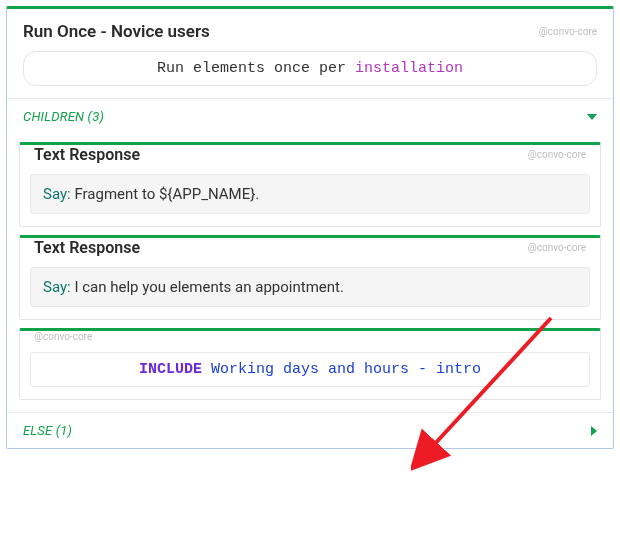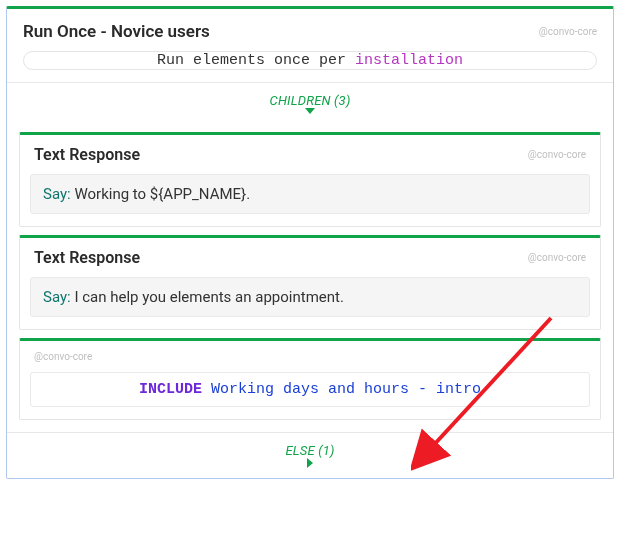--- a/index.html
+++ b/index.html
@@ -32,36 +32,35 @@
     }
     .card-tag {
       font-size: 10px;
       color: #bfbfbf;
       font-weight: 400;
     }
     .code-box {
       margin: 0 16px 12px 16px;
       border: 1px solid #e4e4e4;
       border-radius: 13px;
-      padding: 0 12px;
+      padding: 8px 12px;
       font-family: "Consolas", "Monaco", "Courier New", monospace;
       font-size: 15px;
       text-align: center;
       color: #333;
       background: #fff;
     }
     .code-box .kw-purple { color: #b536c0; }
     .section-toggle {
       display: flex;
       align-items: center;
       justify-content: space-between;
       padding: 10px 16px;
       border-top: 1px solid #e8e8e8;
       cursor: pointer;
-      flex-direction: column;
     }
     .section-toggle-label {
       color: #11a34a;
       font-style: italic;
       font-size: 13px;
       letter-spacing: 0.2px;
     }
     .caret {
       width: 0; height: 0;
       display: inline-block;
@@ -83,21 +82,21 @@
       border: 1px solid #e4e4e4;
       border-top: 3px solid #11a34a;
       border-radius: 2px;
       margin-top: 8px;
       background: #fff;
     }
     .child-header {
       display: flex;
       align-items: center;
       justify-content: space-between;
-      padding: 10px 14px 10px 14px;
+      padding: 0 14px 10px 14px;
     }
     .child-title {
       font-size: 16px;
       font-weight: 600;
       color: #2a2a2a;
     }
     .say-box {
       margin: 0 10px 12px 10px;
       border: 1px solid #e9e9e9;
       border-radius: 3px;
@@ -150,21 +149,21 @@
     </div>
 
     <div class="children-wrap">
 
       <div class="child-card">
         <div class="child-header">
           <div class="child-title">Text Response</div>
           <div class="card-tag">@convo-core</div>
         </div>
         <div class="say-box">
-          <span class="say-label">Say: </span><span>Working to ${APP_NAME}.</span>
+          <span class="say-label">Say: </span><span>Fragment to ${APP_NAME}.</span>
         </div>
       </div>
 
       <div class="child-card">
         <div class="child-header">
           <div class="child-title">Text Response</div>
           <div class="card-tag">@convo-core</div>
         </div>
         <div class="say-box">
           <span class="say-label">Say: </span><span>I can help you elements an appointment.</span>

